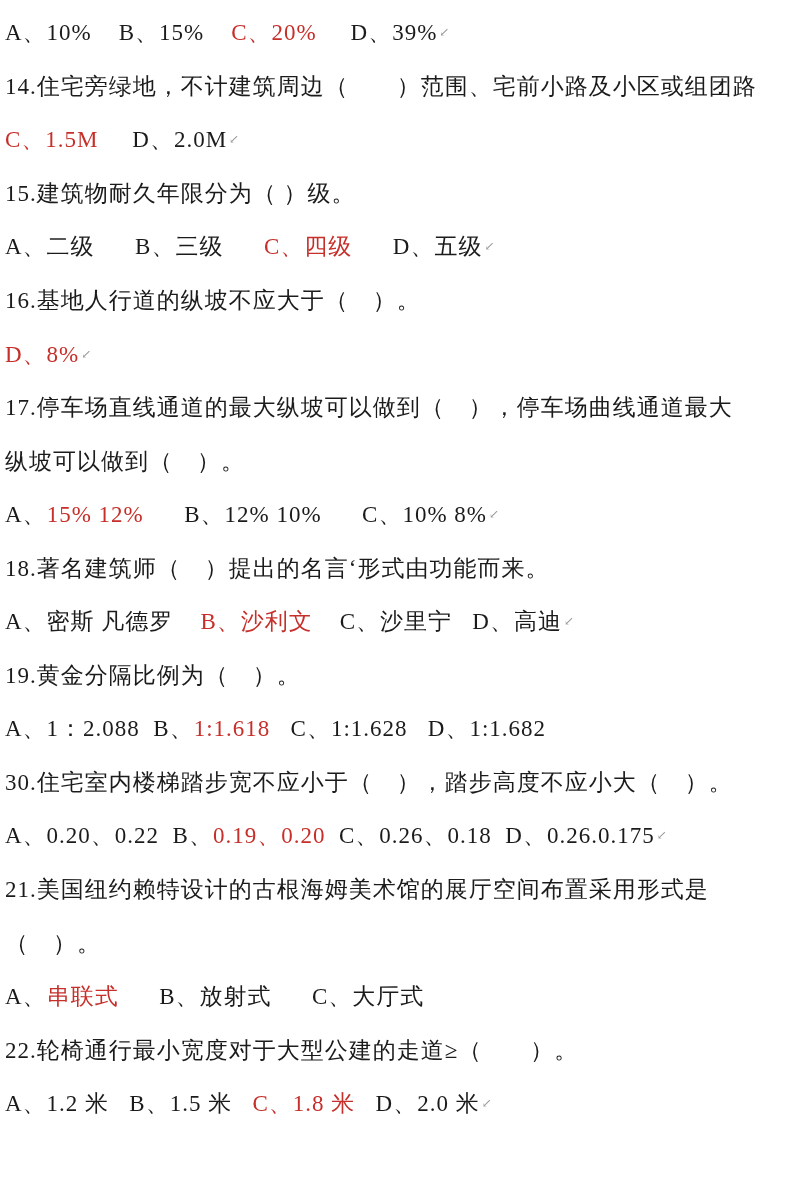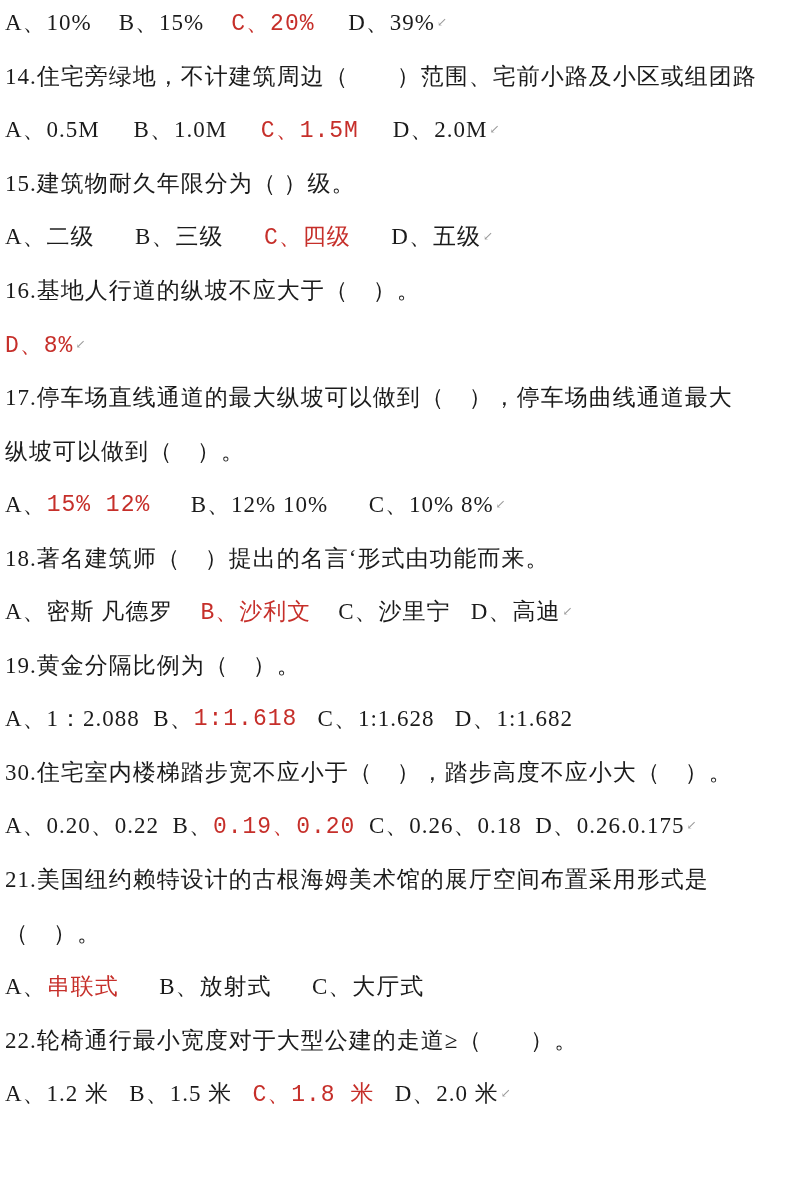--- a/index.html
+++ b/index.html
@@ -9,56 +9,55 @@
   }
   body {
     width: 800px;
     height: 1179px;
     overflow: hidden;
   }
   .page {
     box-sizing: border-box;
     width: 800px;
     height: 1179px;
-    padding: 1px 0 0 5px;
+    padding: 11px 0 0 5px;
     font-family: "Liberation Serif", "DejaVu Serif", serif;
     font-size: 23px;
     letter-spacing: 1px;
     color: var(--text-color, #1b1b1b);
     background: var(--page-bg, #ffffff);
   }
   .line {
     height: 53.55px;
     display: flex;
     align-items: center;
     position: relative;
     top: -5px;
     white-space: pre;
   }
   .seg {
     white-space: pre;
   }
   .seg.answer {
     color: var(--answer-color, #c62f2a);
-    font-family: Liberation Mono, monospace;
   }
   .seg.mark {
     color: var(--mark-color, #9a9a9a);
     font-size: 12px;
     align-self: center;
     padding-left: 2px;
   }
 </style>
 </head>
 <body>
 
 <main class="page" id="exam-page">
     <div class="line"><span class="seg">A、10%    B、15%    </span><span class="seg answer">C、20%</span><span class="seg">     D、39%</span><span class="seg mark">↙</span></div>
     <div class="line"><span class="seg">14.住宅旁绿地，不计建筑周边（　　）范围、宅前小路及小区或组团路</span></div>
-    <div class="line"><span class="seg">A、0.5M     B、1.0M     </span><span class="seg answer">C、1.5M</span><span class="seg">     D、2.0M</span><span class="seg mark">↙</span></div>
+    <div class="line"><span class="seg answer">C、1.5M</span><span class="seg">     D、2.0M</span><span class="seg mark">↙</span></div>
     <div class="line"><span class="seg">15.建筑物耐久年限分为（ ）级。</span></div>
     <div class="line"><span class="seg">A、二级      B、三级      </span><span class="seg answer">C、四级</span><span class="seg">      D、五级</span><span class="seg mark">↙</span></div>
     <div class="line"><span class="seg">16.基地人行道的纵坡不应大于（　）。</span></div>
     <div class="line"><span class="seg answer">D、8%</span><span class="seg mark">↙</span></div>
     <div class="line"><span class="seg">17.停车场直线通道的最大纵坡可以做到（　），停车场曲线通道最大</span></div>
     <div class="line"><span class="seg">纵坡可以做到（　）。</span></div>
     <div class="line"><span class="seg">A、</span><span class="seg answer">15% 12%</span><span class="seg">      B、12% 10%      C、10% 8%</span><span class="seg mark">↙</span></div>
     <div class="line"><span class="seg">18.著名建筑师（　）提出的名言‘形式由功能而来。</span></div>
     <div class="line"><span class="seg">A、密斯 凡德罗    </span><span class="seg answer">B、沙利文</span><span class="seg">    C、沙里宁   D、高迪</span><span class="seg mark">↙</span></div>
     <div class="line"><span class="seg">19.黄金分隔比例为（　）。</span></div>

